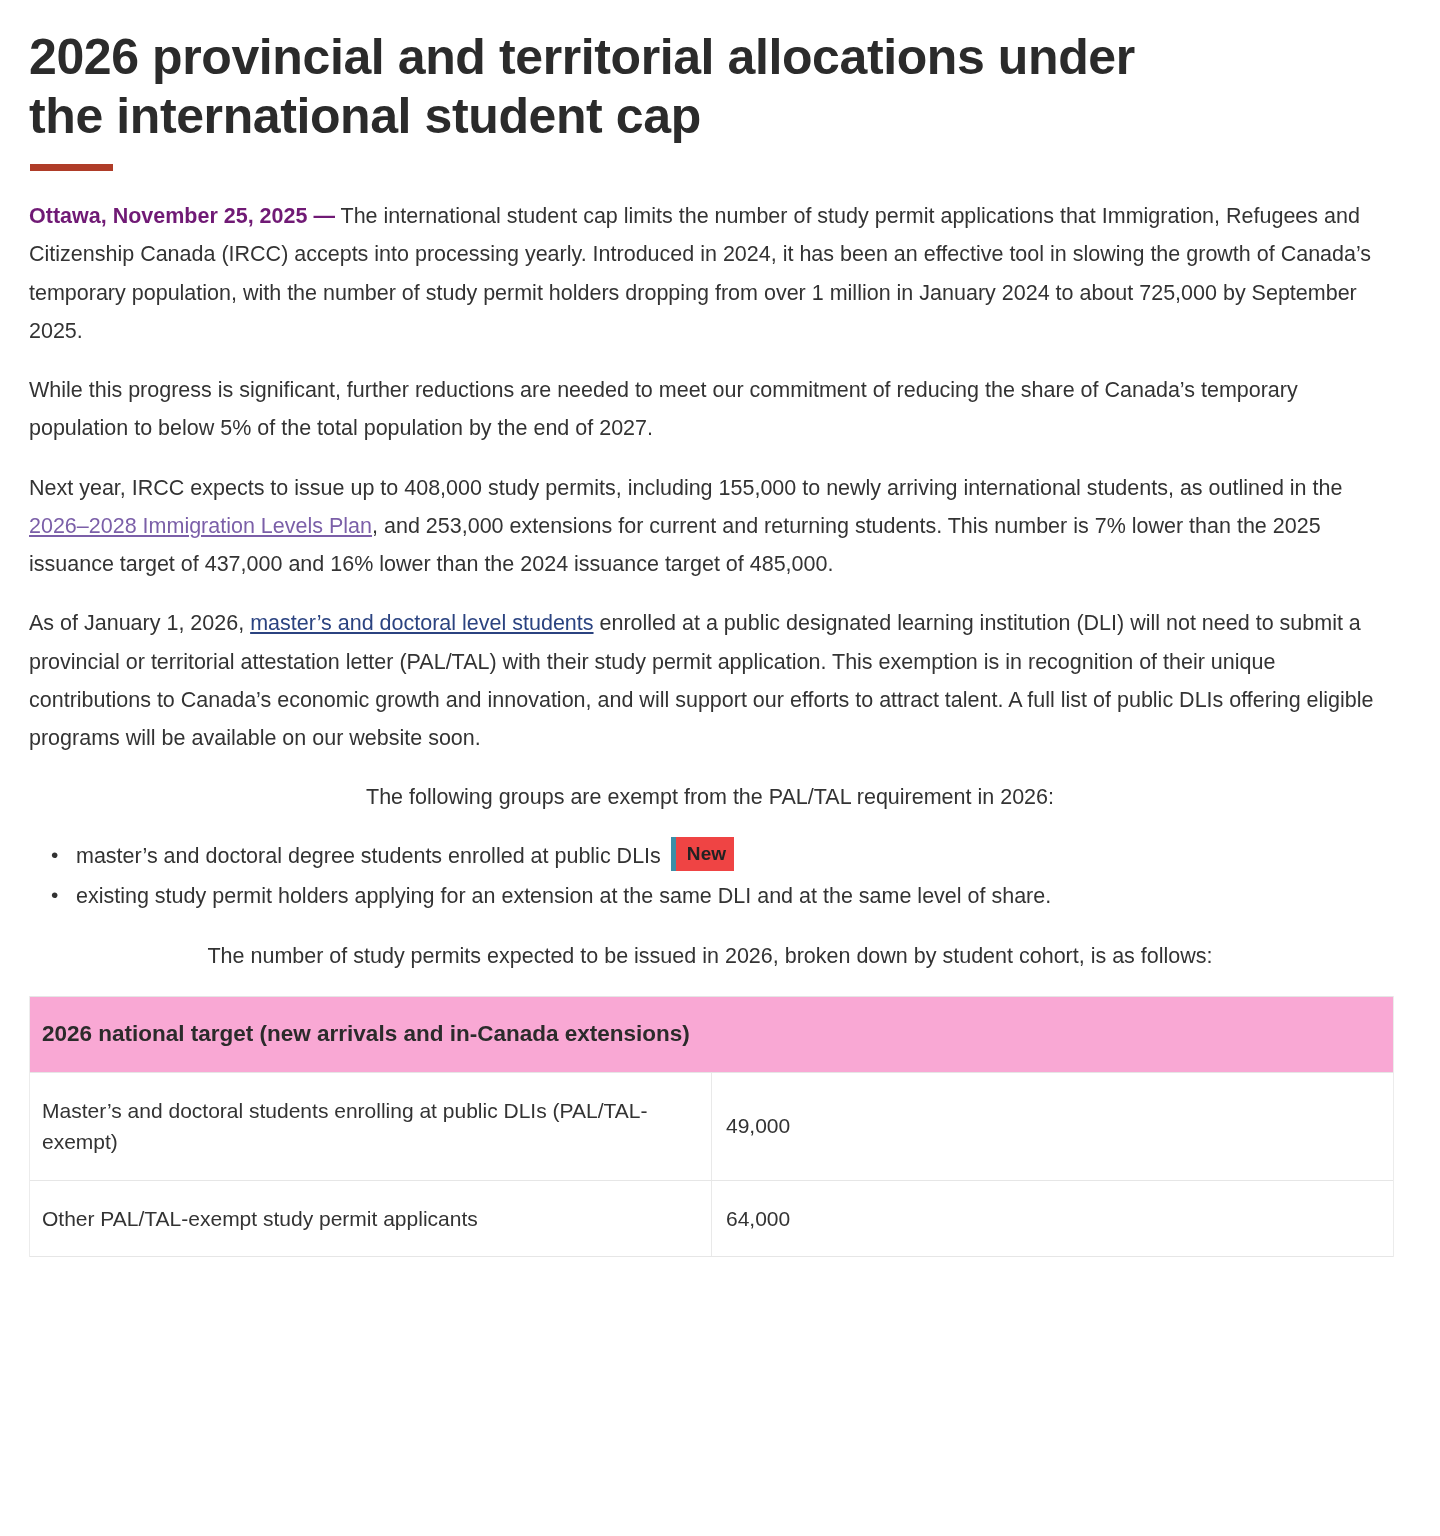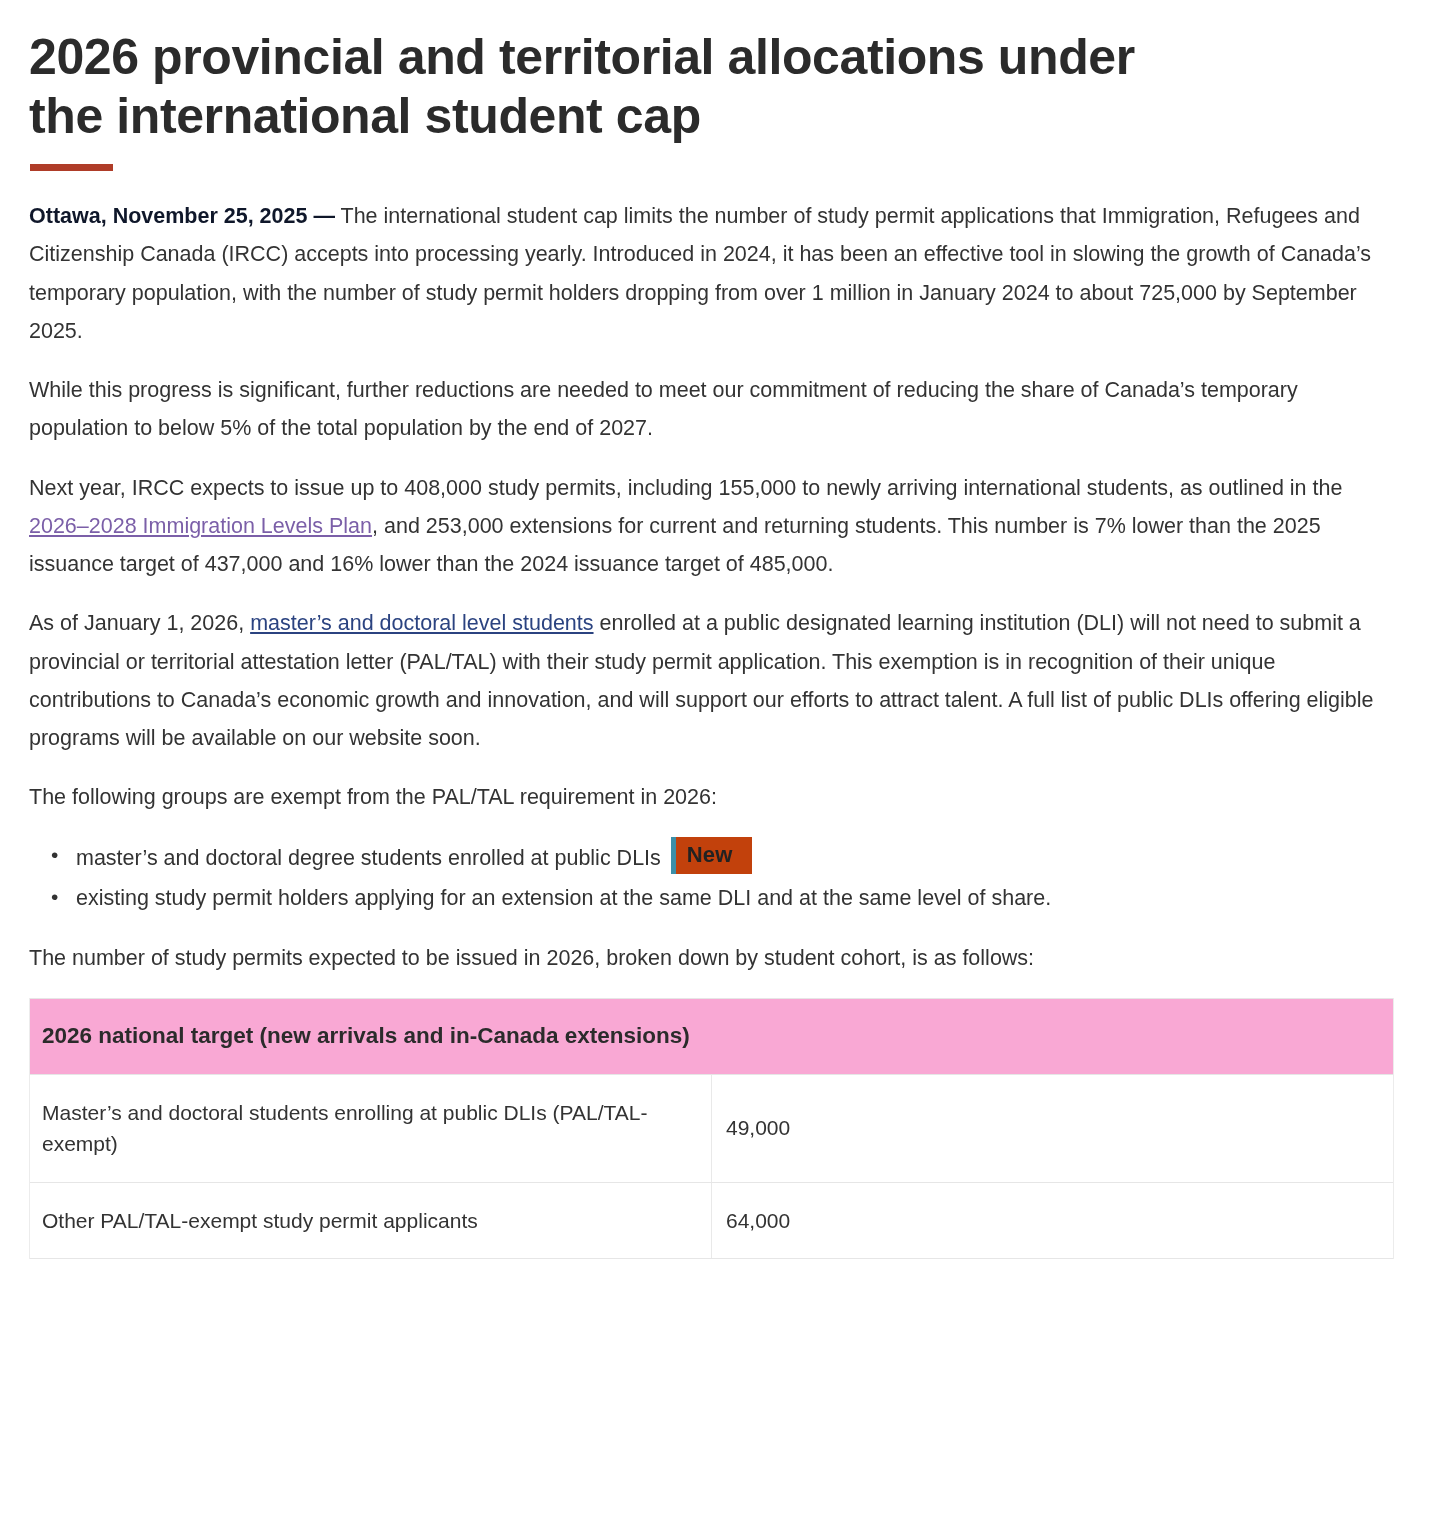--- a/index.html
+++ b/index.html
@@ -41,22 +41,22 @@
   }
 
   
   p.body {
     font-size: 21.5px;
     line-height: 1.78;
     margin: 0 0 21px 0;
     color: #333333;
     max-width: 1362px;
   }
-  p.body.tight { margin-bottom: 20px; }
-  .dateline { font-weight: bold; color: #0f172a; }
+  p.body.tight { margin-bottom: 20px; text-align: center; }
+  .dateline { font-weight: bold; color: #701a75; }
 
   a.link-visited {
     color: #7b5fa8;
     text-decoration: underline;
     text-underline-offset: 2px;
   }
   a.link-default {
     color: #2b4380;
     text-decoration: underline;
     text-underline-offset: 2px;
@@ -79,27 +79,27 @@
     content: "\2022";
     position: absolute;
     left: -25px;
     top: -1px;
     font-size: 21px;
     color: #333333;
   }
 
   .badge-new {
     display: inline-block;
-    background: #c2410c;
+    background: #ef4444;
     border-left: 5px solid #3c8fa8;
     color: #222222;
     font-weight: bold;
-    font-size: 22px;
+    font-size: 19px;
     line-height: 1;
-    padding: 7px 20px 8px 11px;
+    padding: 7px 8px 8px 11px;
     margin-left: 10px;
     vertical-align: 3px;
     letter-spacing: 0.1px;
   }
 
   
   table.target-table {
     width: 1363px;
     border-collapse: collapse;
     margin: 6px 0 0 0;

